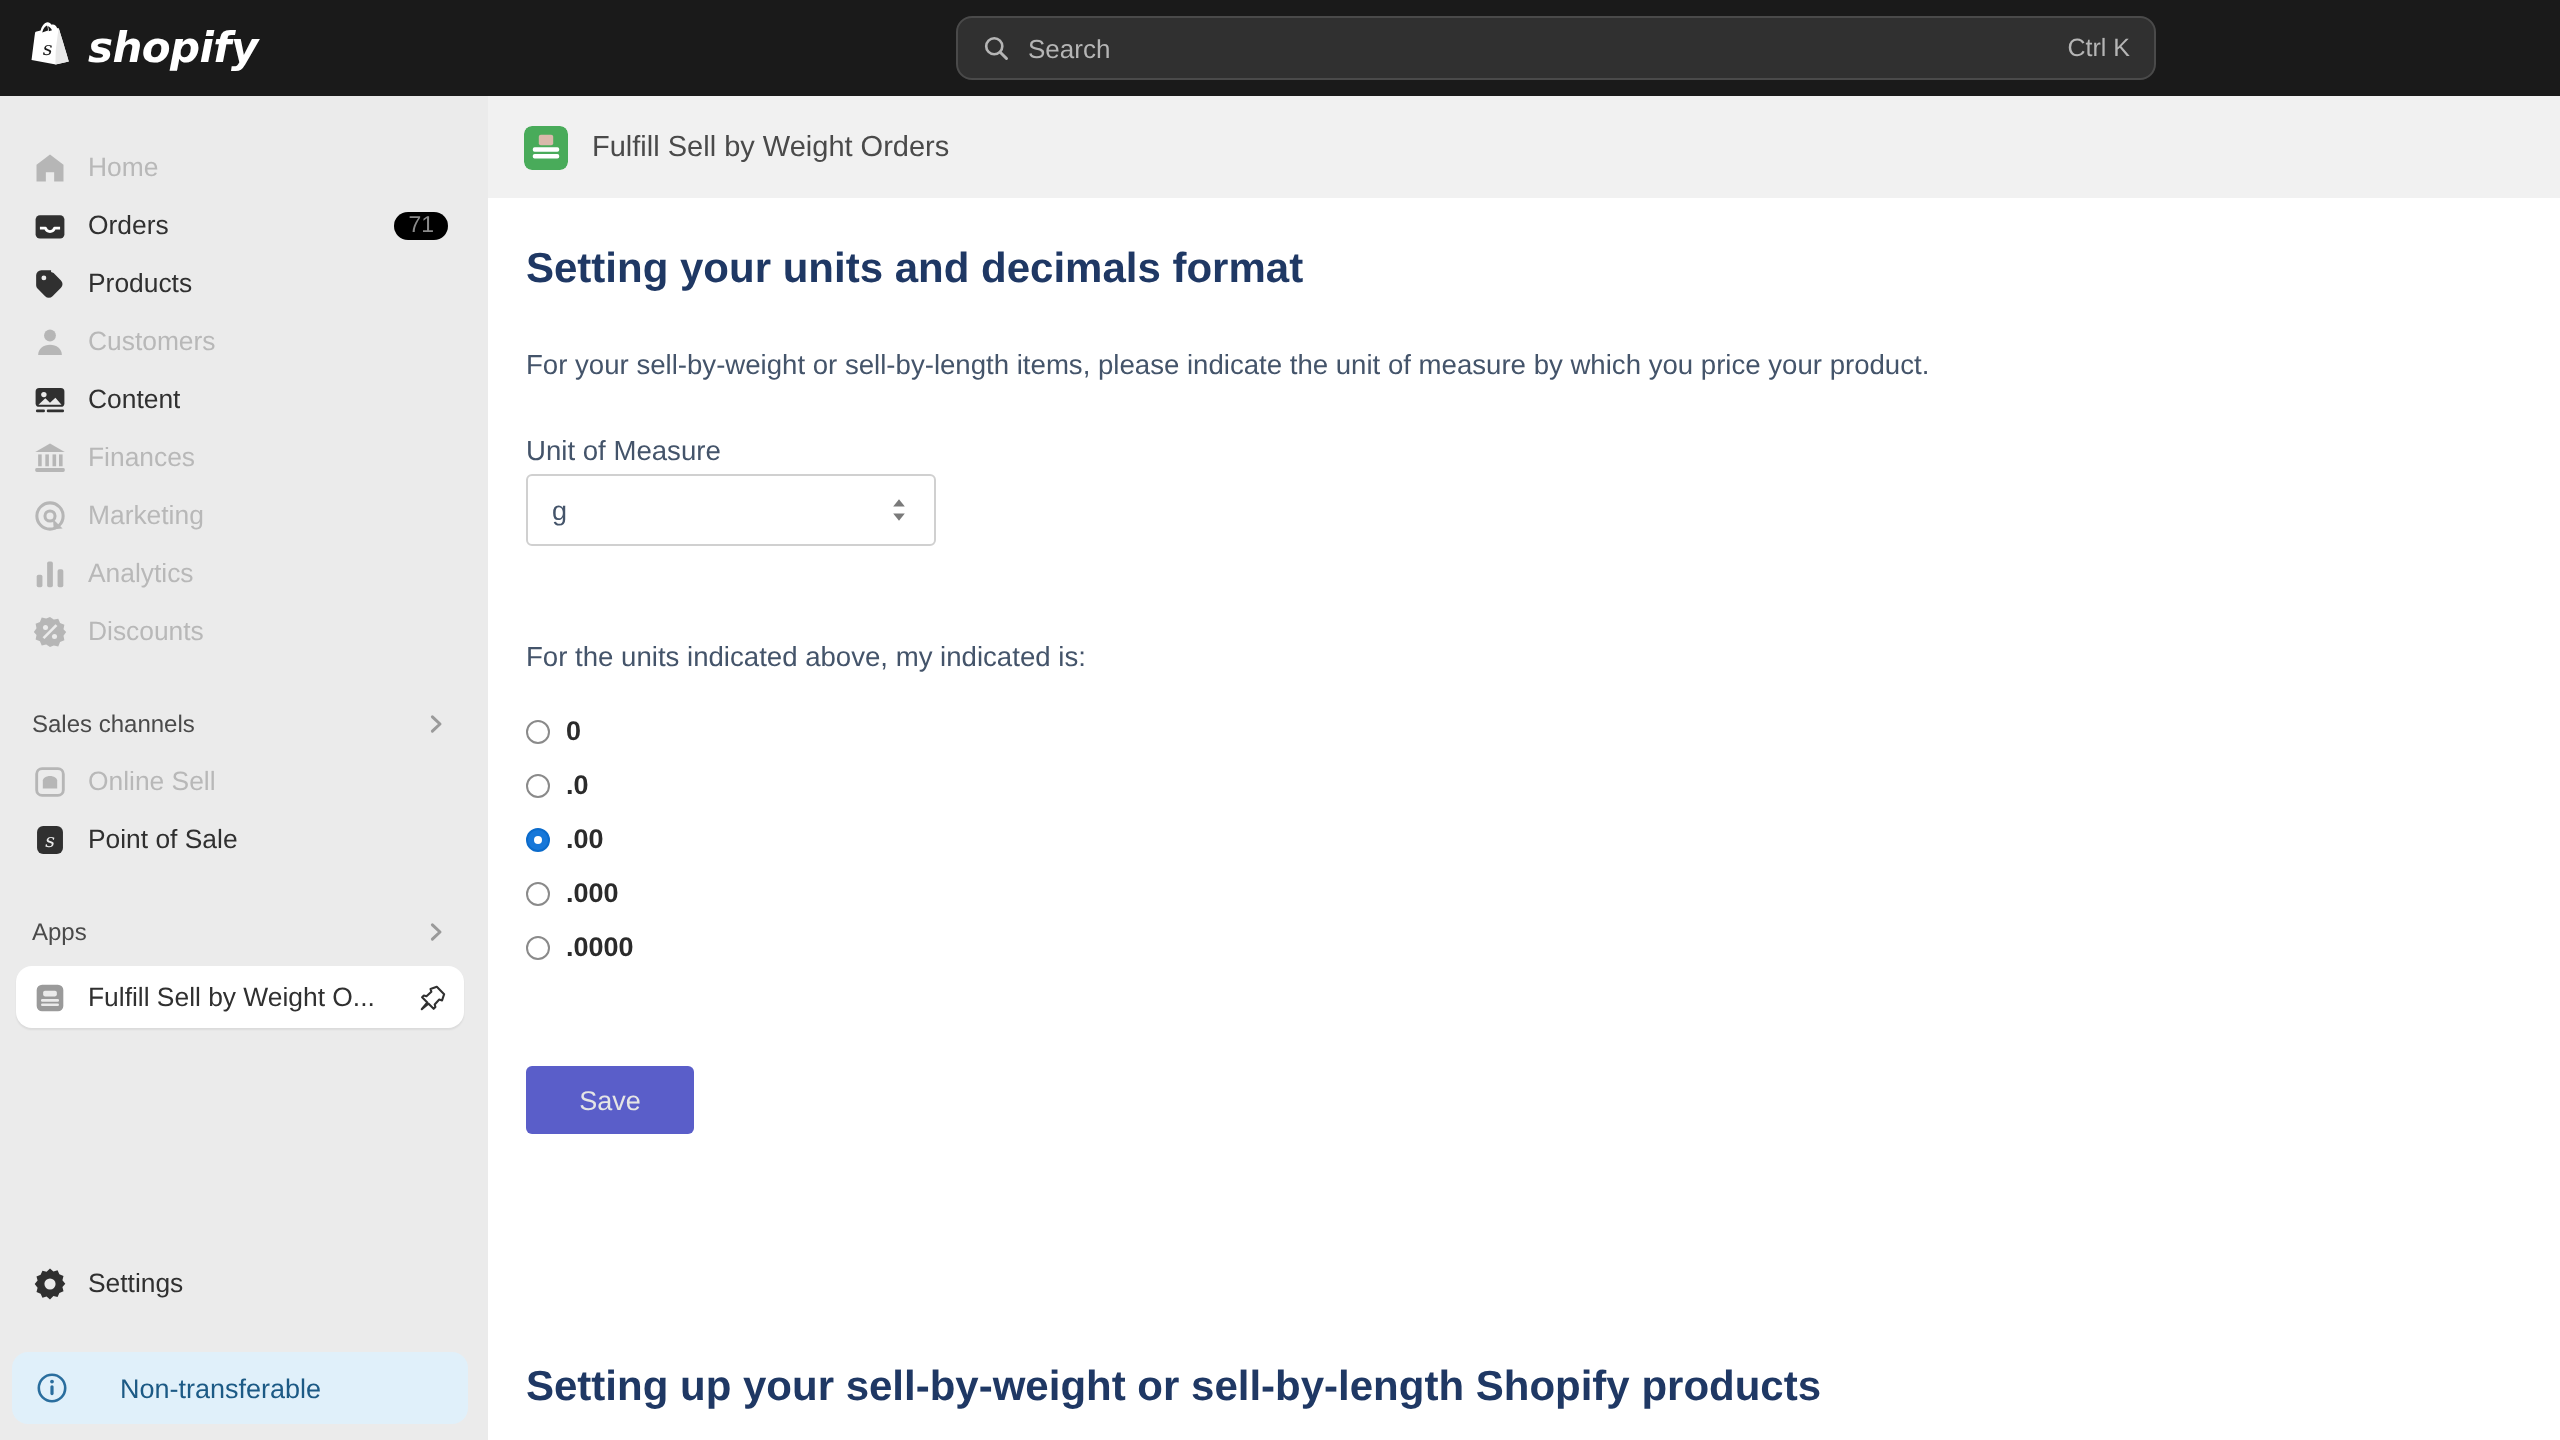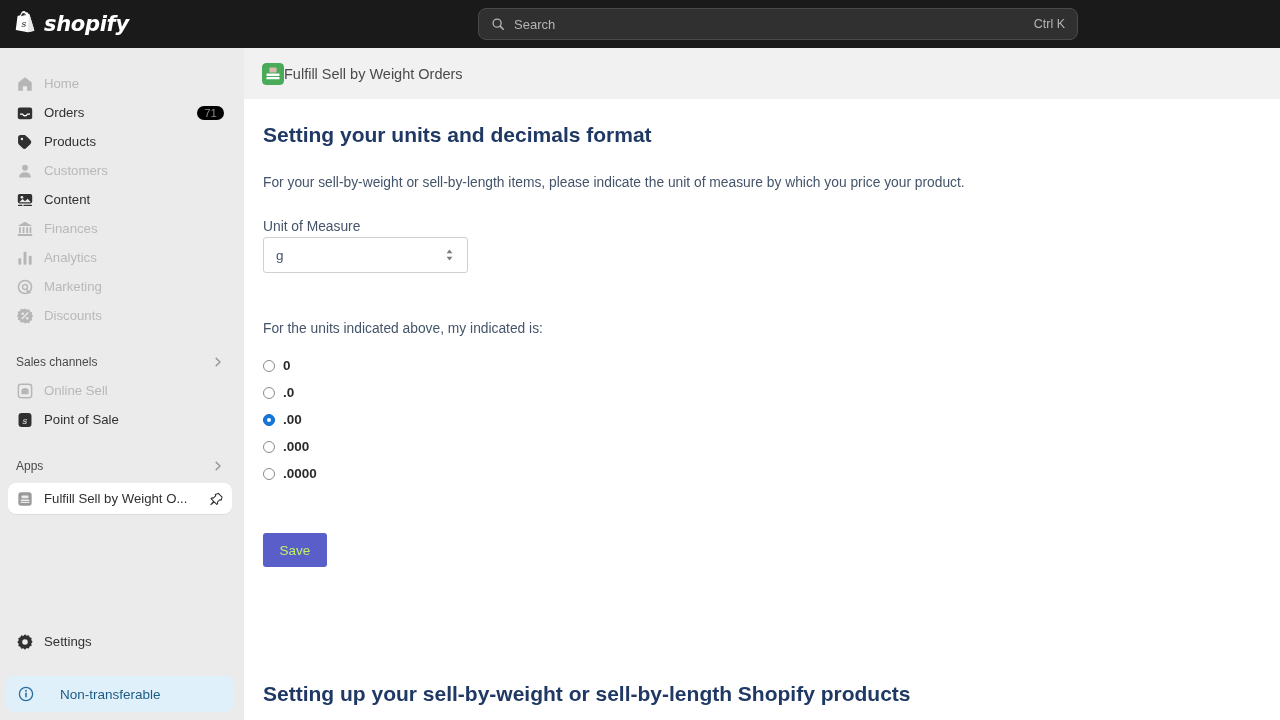--- a/index.html
+++ b/index.html
@@ -90,21 +90,21 @@
     padding: 0 12px;
   }
   #nontransfer-label { font-size: 13.5px; color: #1c5a85; }
 
   
   #app-header {
     position: absolute; left: 244px; top: 48px;
     width: 1036px; height: 51px;
     background: #f1f1f1;
     display: flex; align-items: center;
-    padding-left: 18px; gap: 0;
+    padding-left: 18px; gap: 12px;
   }
   #app-icon { width: 22px; height: 22px; border-radius: 4px; display: block; }
   #app-title { font-size: 14.5px; color: #4a4a4a; }
 
   #content {
     position: absolute; left: 244px; top: 99px;
     width: 1036px; height: 621px;
     background: #ffffff;
     overflow: hidden;
   }
@@ -140,23 +140,23 @@
   }
   .radio.on { border: 1px solid #0b6bcb; background: #1677d9; }
   .radio.on::after {
     content: ""; position: absolute;
     left: 3px; top: 3px; width: 4px; height: 4px;
     border-radius: 50%; background: #ffffff;
   }
   .radio-label { font-size: 13.5px; color: #2b2b2b; font-weight: bold; }
   #save-btn {
     position: absolute; left: 19px; top: 434px;
-    width: 64px; height: 34px;
+    width: 84px; height: 34px;
     background: #5a5ec9; border: none; border-radius: 3px;
-    color: #bef264; font-size: 13.5px;
+    color: #e5e5e5; font-size: 13.5px;
     font-family: "Liberation Sans", sans-serif;
     cursor: pointer;
     display: flex; align-items: center; justify-content: center;
   }
 </style>
 </head>
 <body>
 
 <div id="topbar">
   <div id="logo-area">
@@ -230,34 +230,34 @@
       <rect x="7.4" y="8" width="2" height="6.6" fill="#4a4a4a"></rect>
       <rect x="11.4" y="8" width="2" height="6.6" fill="#4a4a4a"></rect>
       <rect x="15" y="8" width="2" height="6.6" fill="#4a4a4a"></rect>
       <rect x="1.8" y="15.6" width="16.4" height="2.2" rx="0.8" fill="#4a4a4a"></rect>
     </svg>
     <span class="nav-label">Finances</span>
   </div>
 
   <div class="nav-item dim">
     <svg class="nav-ico" viewBox="0 0 20 20">
+      <circle cx="10" cy="10" r="7.3" fill="none" stroke="#4a4a4a" stroke-width="1.7"></circle>
+      <circle cx="10" cy="10" r="2.8" fill="none" stroke="#4a4a4a" stroke-width="1.7"></circle>
+      <path d="M11.6 11.6 17 17l-4.9.3z" fill="#4a4a4a"></path>
+    </svg>
+    <span class="nav-label">Marketing</span>
+  </div>
+
+  <div class="nav-item dim">
+    <svg class="nav-ico" viewBox="0 0 20 20">
       <rect x="2.6" y="10.4" width="3.2" height="7" rx="1" fill="#4a4a4a"></rect>
       <rect x="8.4" y="3" width="3.2" height="14.4" rx="1" fill="#4a4a4a"></rect>
       <rect x="14.2" y="7.4" width="3.2" height="10" rx="1" fill="#4a4a4a"></rect>
     </svg>
     <span class="nav-label">Analytics</span>
-  </div>
-
-  <div class="nav-item dim">
-    <svg class="nav-ico" viewBox="0 0 20 20">
-      <circle cx="10" cy="10" r="7.3" fill="none" stroke="#4a4a4a" stroke-width="1.7"></circle>
-      <circle cx="10" cy="10" r="2.8" fill="none" stroke="#4a4a4a" stroke-width="1.7"></circle>
-      <path d="M11.6 11.6 17 17l-4.9.3z" fill="#4a4a4a"></path>
-    </svg>
-    <span class="nav-label">Marketing</span>
   </div>
 
   <div class="nav-item dim">
     <svg class="nav-ico" viewBox="0 0 20 20">
       <path d="M10 1.6l2.1 1.5 2.5-.5 1 2.4 2.4 1-.5 2.5L19 10l-1.5 2.1.5 2.5-2.4 1-1 2.4-2.5-.5L10 18.4l-2.1-1.4-2.5.5-1-2.4-2.4-1 .5-2.5L1 10l1.5-2.1-.5-2.5 2.4-1 1-2.4 2.5.5z" fill="#4a4a4a"></path>
       <circle cx="7.5" cy="7.5" r="1.4" fill="#ebebeb"></circle>
       <circle cx="12.5" cy="12.5" r="1.4" fill="#ebebeb"></circle>
       <line x1="6.4" y1="13.4" x2="13.6" y2="6.2" stroke="#ebebeb" stroke-width="1.5"></line>
     </svg>
     <span class="nav-label">Discounts</span>

